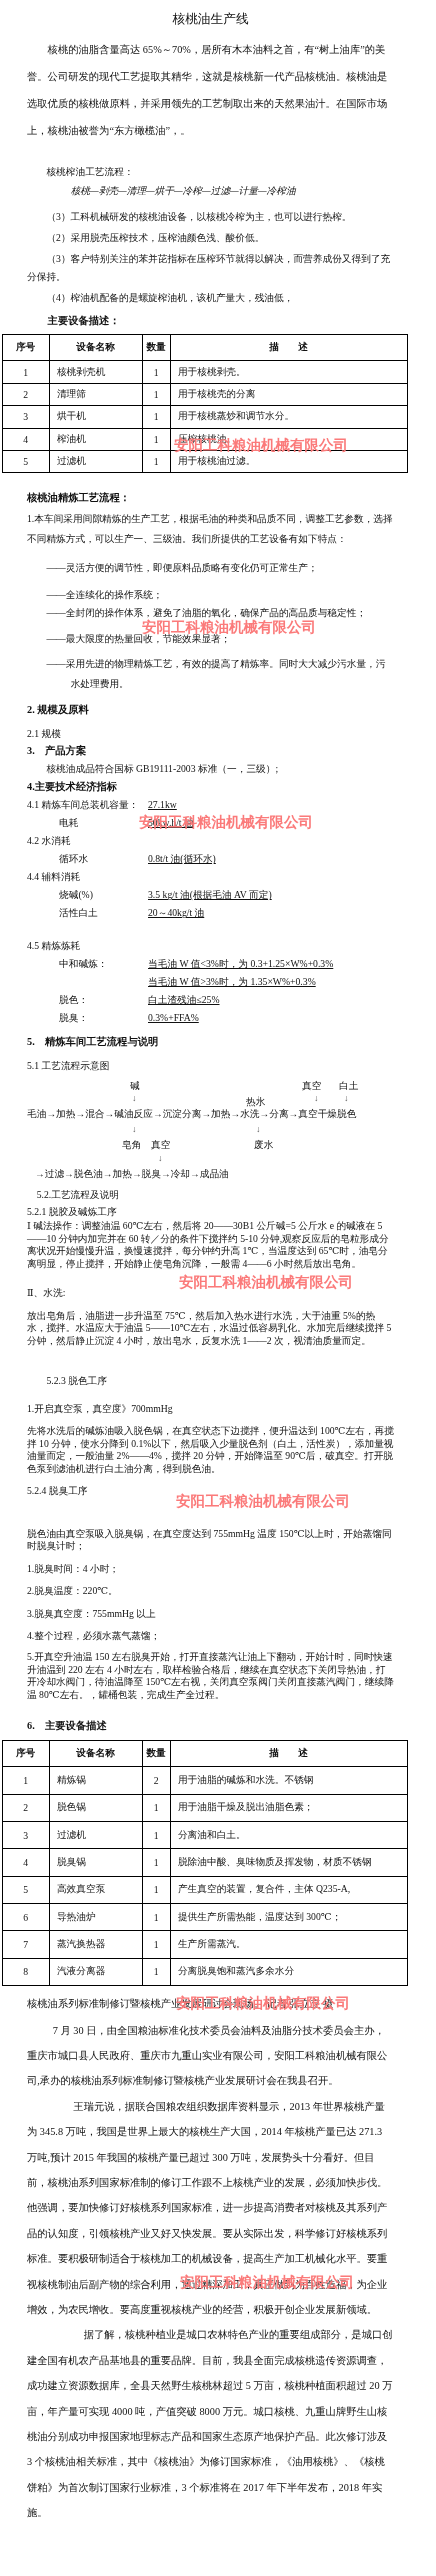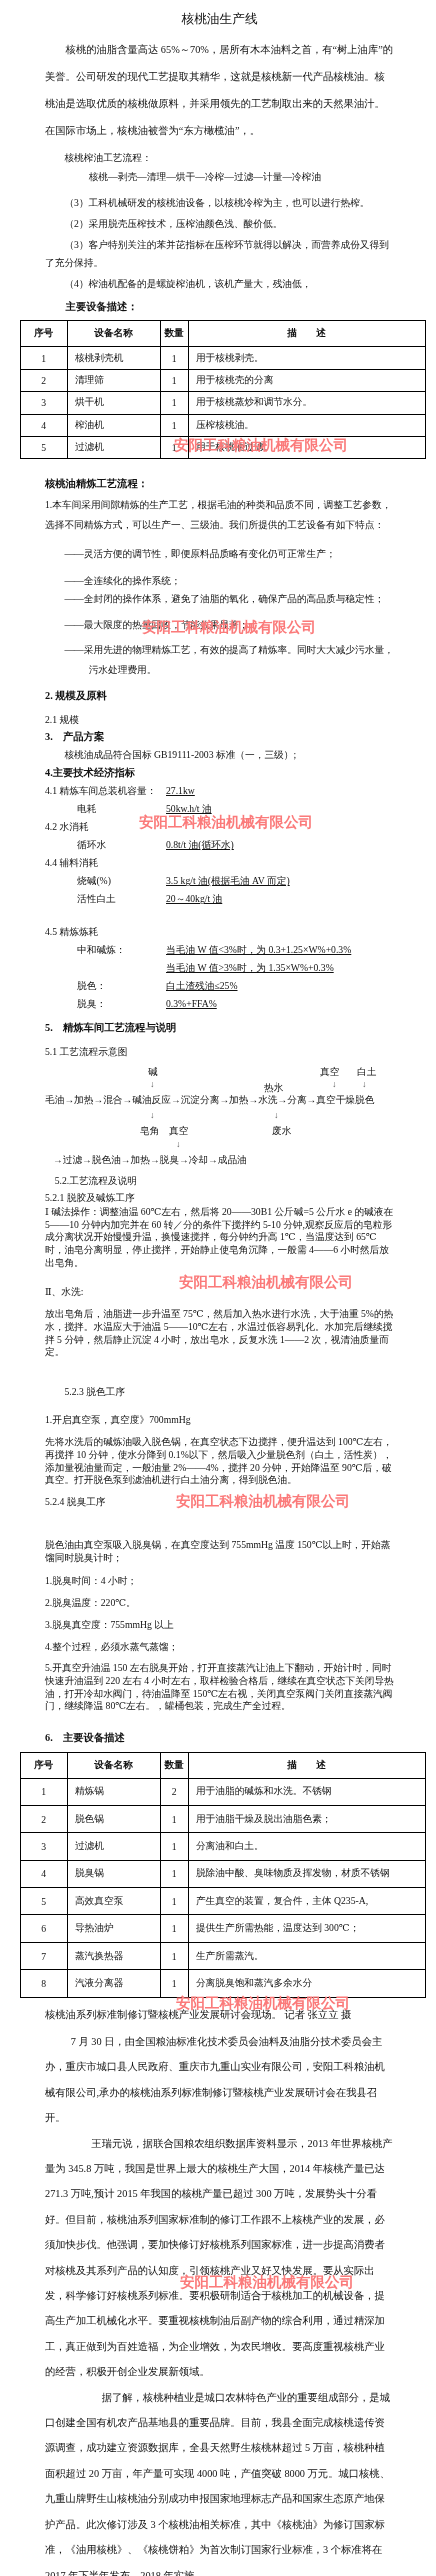--- a/index.html
+++ b/index.html
@@ -4,29 +4,29 @@
 <style>
   html,body{margin:0;padding:0;background:#ffffff;}
   .page{
     position:relative;
     width:436px;height:2576px;
     margin:0 auto;
     background:#ffffff;
     overflow:hidden;
     font-family:"Liberation Serif","DejaVu Serif",serif;
     color:#111;
-    padding:0 42px 0 45px;
+    padding:0 42px 0 27px;
     box-sizing:border-box;
     font-size:9.7px;
   }
   .title{margin:9.7px 0 0 0;text-align:center;font-size:12.7px;font-weight:normal;line-height:18px;}
   p{margin:0;}
   .intro{margin-top:8.5px;line-height:27px;font-size:10.3px;text-indent:2em;}
-  .h-sub{margin-top:5px;line-height:18px;text-indent:2em;}
-  .chain{line-height:20.6px;text-indent:4.5em;}
+  .h-sub{margin-top:19px;line-height:18px;text-indent:2em;}
+  .chain{line-height:20.6px;text-indent:4.5em;font-style:italic;}
   .item{line-height:18px;text-indent:2em;margin-top:3px;}
   .h-bold2{margin-top:4.8px;line-height:18px;text-indent:2em;font-weight:bold;font-size:10.3px;}
   .h-bold{font-weight:bold;font-size:10.3px;line-height:18px;}
   .tbl{border-collapse:collapse;width:404px;margin-left:-25.4px;margin-top:4.8px;table-layout:fixed;}
   .tbl th,.tbl td{border:0.6px solid #000;font-weight:normal;font-size:9.7px;}
   .tbl th{padding:6px 1.2px;font-weight:bold;border-bottom:1.8px double #000;}
   .tbl td{padding:4.2px 2.4px;}
   .tbl2 td{padding:6.7px 2.4px;}
   .c{text-align:center;}
   .desc{padding-left:7.3px !important;text-align:left;}

